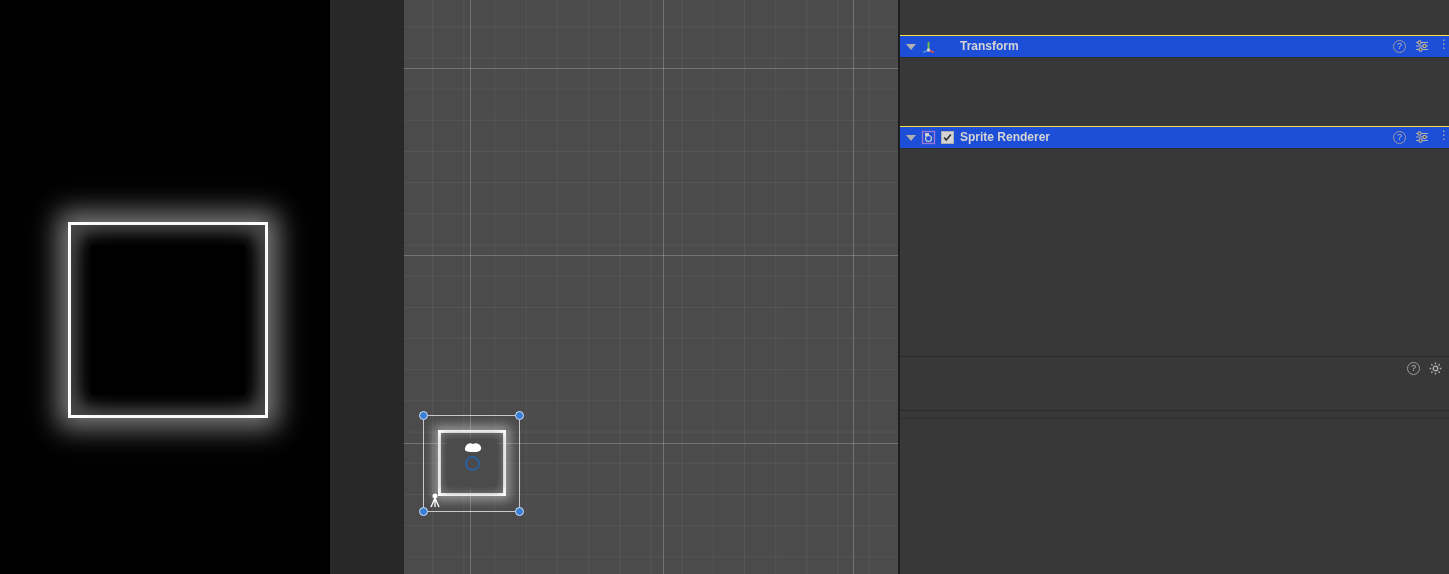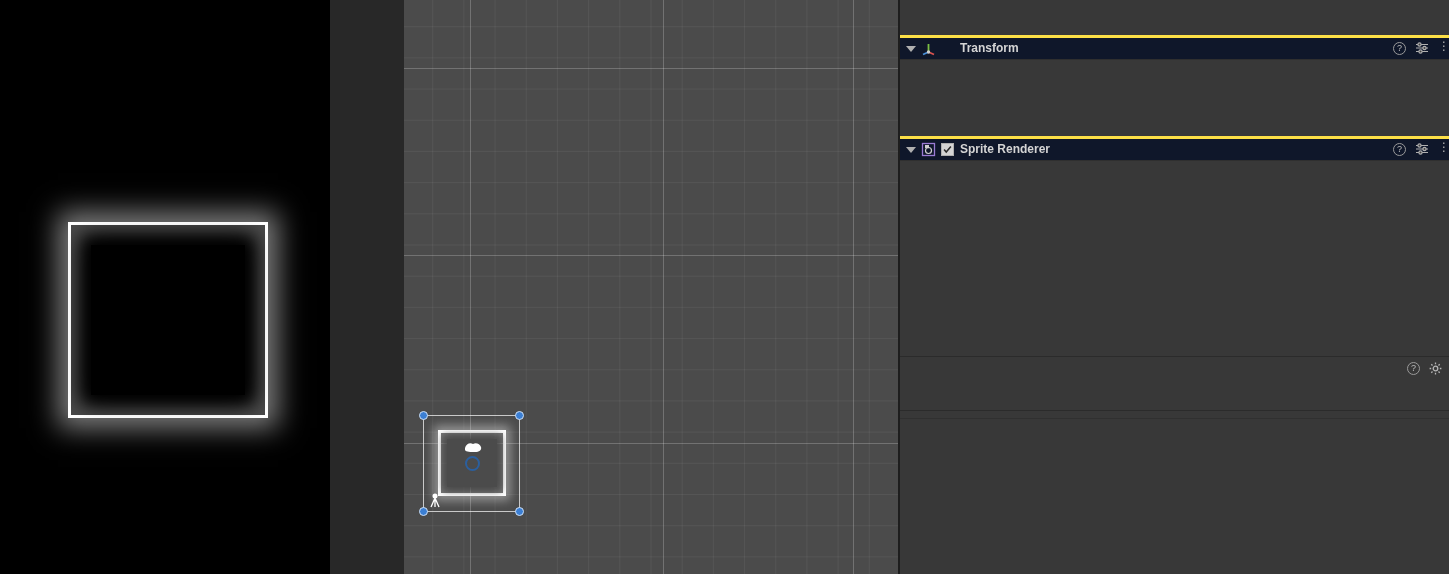--- a/index.html
+++ b/index.html
@@ -45,21 +45,21 @@
   #gizmo-circle{position:absolute;left:465px;top:456px;width:15px;height:15px;
                 border:2px solid #2b5f9e;border-radius:50%;box-sizing:border-box;}
   #cursor-glyph{position:absolute;left:462px;top:441px;width:22px;height:14px;color:#fff;
                 font-size:15px;line-height:14px;}
   #pivot-gizmo{position:absolute;left:428px;top:492px;width:14px;height:16px;}
 
   
   #inspector{position:absolute;left:900px;top:0;width:549px;height:574px;background:#383838;}
   .insp-sep{position:absolute;left:0;right:0;height:1px;background:#2b2b2b;}
   .comp-header{position:absolute;left:0;right:0;height:21px;line-height:21px;
-               background:#0f172a;border-top:3px solid #fde047;border-bottom:1px solid #2f2f2f;}
+               background:#1d4ed8;border-top:1px solid #fde047;border-bottom:1px solid #2f2f2f;}
   .comp-title{position:absolute;font-weight:bold;font-size:12px;color:#d4d4d4;}
   .foldout{position:absolute;width:0;height:0;border-left:5px solid transparent;
            border-right:5px solid transparent;border-top:6px solid #b0b0b0;}
   .hdr-icons{position:absolute;right:7px;top:3px;display:flex;gap:9px;align-items:center;}
   .ico-help{width:13px;height:13px;border-radius:50%;border:1.5px solid #9a9a9a;
             color:#bdbdbd;font-size:9px;line-height:11px;text-align:center;box-sizing:border-box;}
   .ico-dots{width:4px;height:14px;color:#b0b0b0;font-size:12px;line-height:11px;letter-spacing:0;}
   .chk{position:absolute;width:13px;height:13px;background:#2d2d2d;border:1px solid #1f1f1f;
        box-sizing:border-box;}
   .chk-on{background:#d4d4d4;border:1px solid #b0b0b0;}
@@ -120,21 +120,21 @@
         <svg style="width:14px;height:14px;" viewBox="0 0 14 14">
           <path d="M1 3.5 H13 M1 7 H13 M1 10.5 H13" stroke="#b0b0b0" stroke-width="1.2"></path>
           <circle cx="4.5" cy="3.5" r="1.6" fill="#3f3f3f" stroke="#b0b0b0" stroke-width="1.2"></circle>
           <circle cx="9.5" cy="7" r="1.6" fill="#3f3f3f" stroke="#b0b0b0" stroke-width="1.2"></circle>
           <circle cx="5.5" cy="10.5" r="1.6" fill="#3f3f3f" stroke="#b0b0b0" stroke-width="1.2"></circle>
         </svg>
         <div class="ico-dots">⋮</div>
       </div>
     </div>
 
-    <div class="comp-header" style="top:136px;">
+    <div class="comp-header" style="top:126px;">
       <div class="foldout" style="left:6px;top:8px;"></div>
       <svg style="position:absolute;left:21px;top:3px;width:15px;height:15px;" viewBox="0 0 15 15">
         <rect x="1.5" y="1.5" width="12" height="12" fill="none" stroke="#9b7bd4" stroke-width="1.3"></rect>
         <circle cx="7.5" cy="8.5" r="3" fill="none" stroke="#cfcfcf" stroke-width="1.2"></circle>
         <rect x="4" y="3" width="4" height="3.2" fill="#cfcfcf"></rect>
       </svg>
       <div class="chk chk-on" style="left:41px;top:4px;">
         <svg viewBox="0 0 13 13" style="width:11px;height:11px;display:block;">
           <path d="M2.5 6.5 L5 9.5 L10.5 3" stroke="#2b2b2b" stroke-width="1.8" fill="none"></path>
         </svg>

